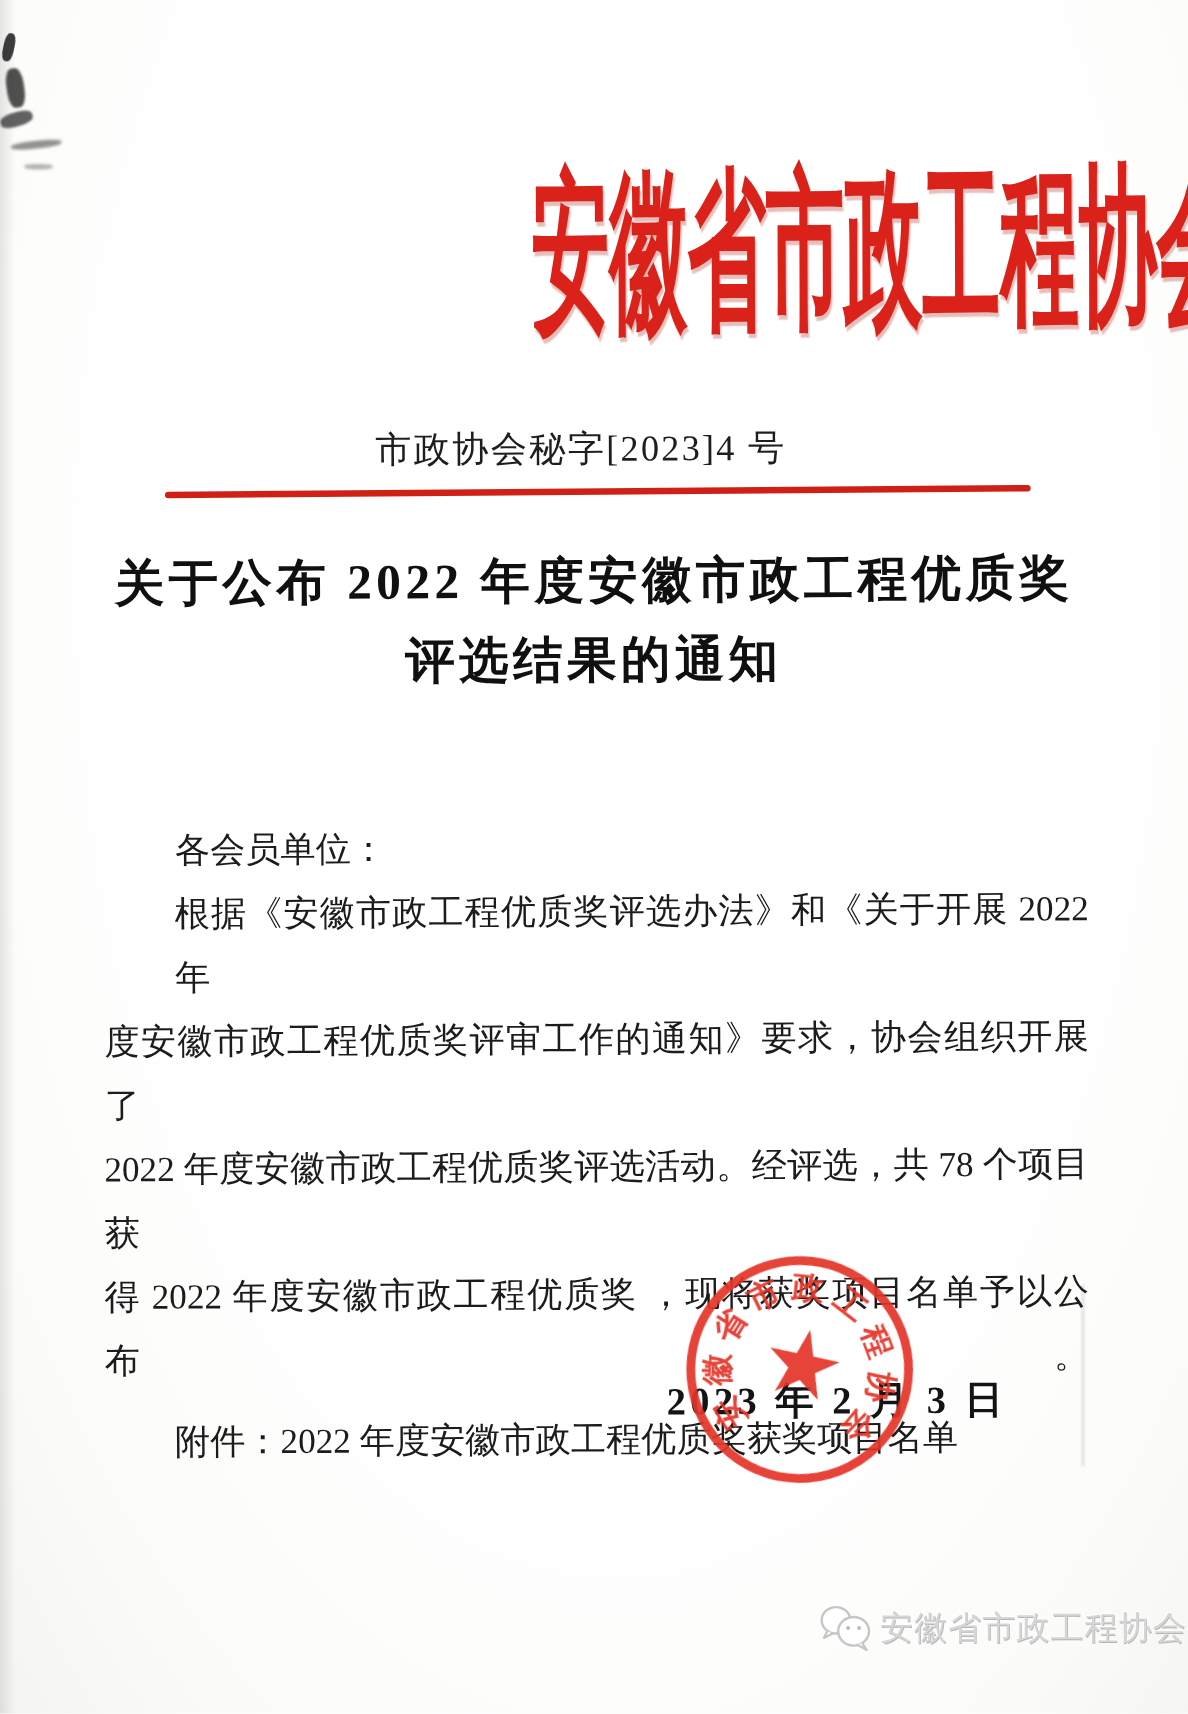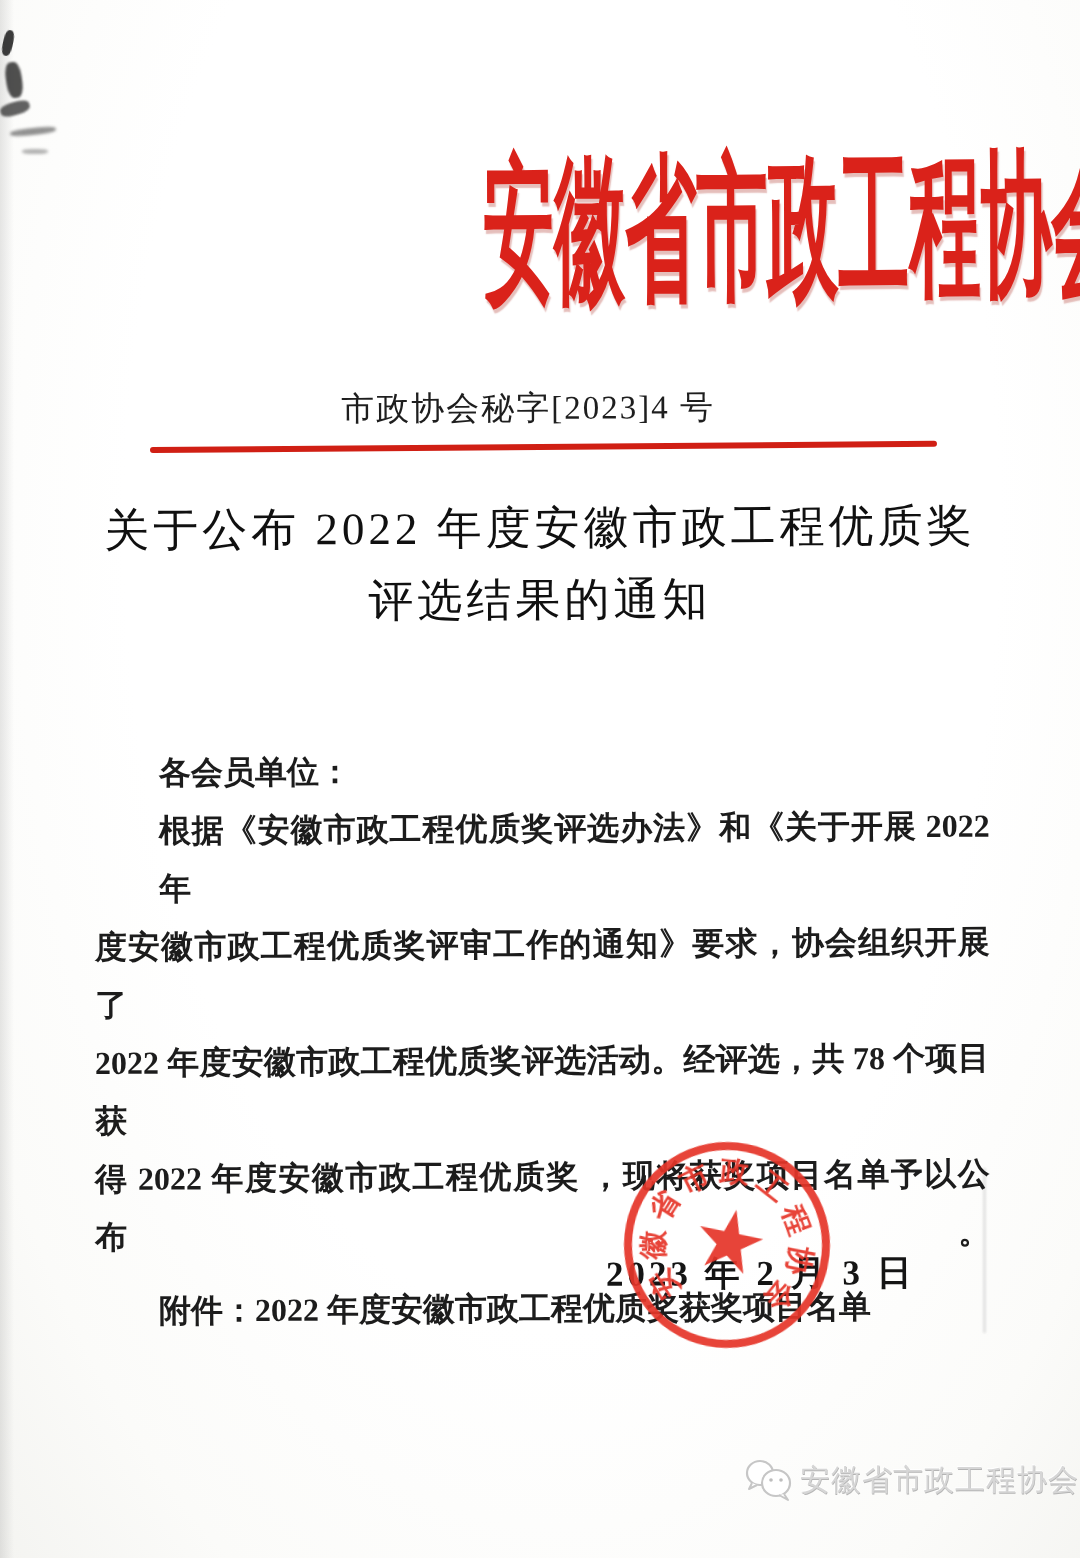--- a/index.html
+++ b/index.html
@@ -30,25 +30,25 @@
     letter-spacing:0;
   }
   
   .doc-number{position:absolute;left:0;top:386px;width:1056px;text-align:center;
     font-size:33px;color:#1e1e1e;letter-spacing:2px;transform:rotate(-.3deg);}
   
   .red-rule{position:absolute;left:150px;top:447px;width:787px;height:6px;
     background:#d01f14;border-radius:3px;transform:rotate(-.45deg);transform-origin:left center;}
   
   .doc-title{position:absolute;left:0;top:492px;width:1080px;text-align:center;
-    font-size:45px;font-weight:400;color:#101010;letter-spacing:4px;}
+    font-size:45px;font-weight:700;color:#101010;letter-spacing:4px;}
   .doc-title div{line-height:72px;transform:rotate(-.35deg);}
   
   .body-block{position:absolute;left:95px;top:744px;width:895px;
-    font-size:32px;font-weight:700;color:#1c1c1c;}
+    font-size:32px;font-weight:400;color:#1c1c1c;}
   .bline{line-height:58px;transform:rotate(-.35deg);transform-origin:left center;}
   .indent{padding-left:64px;}
   .just{text-align:justify;text-align-last:justify;}
   .attach{margin-top:16px;}
   
   .date{position:absolute;left:606px;top:1250px;font-size:35px;font-weight:600;
     color:#141414;letter-spacing:4px;z-index:3;transform:rotate(-.3deg);white-space:nowrap;}
   
   .stamp{position:absolute;left:624px;top:1142px;width:206px;height:206px;
     box-sizing:border-box;border:8px solid #e63529;border-radius:50%;

